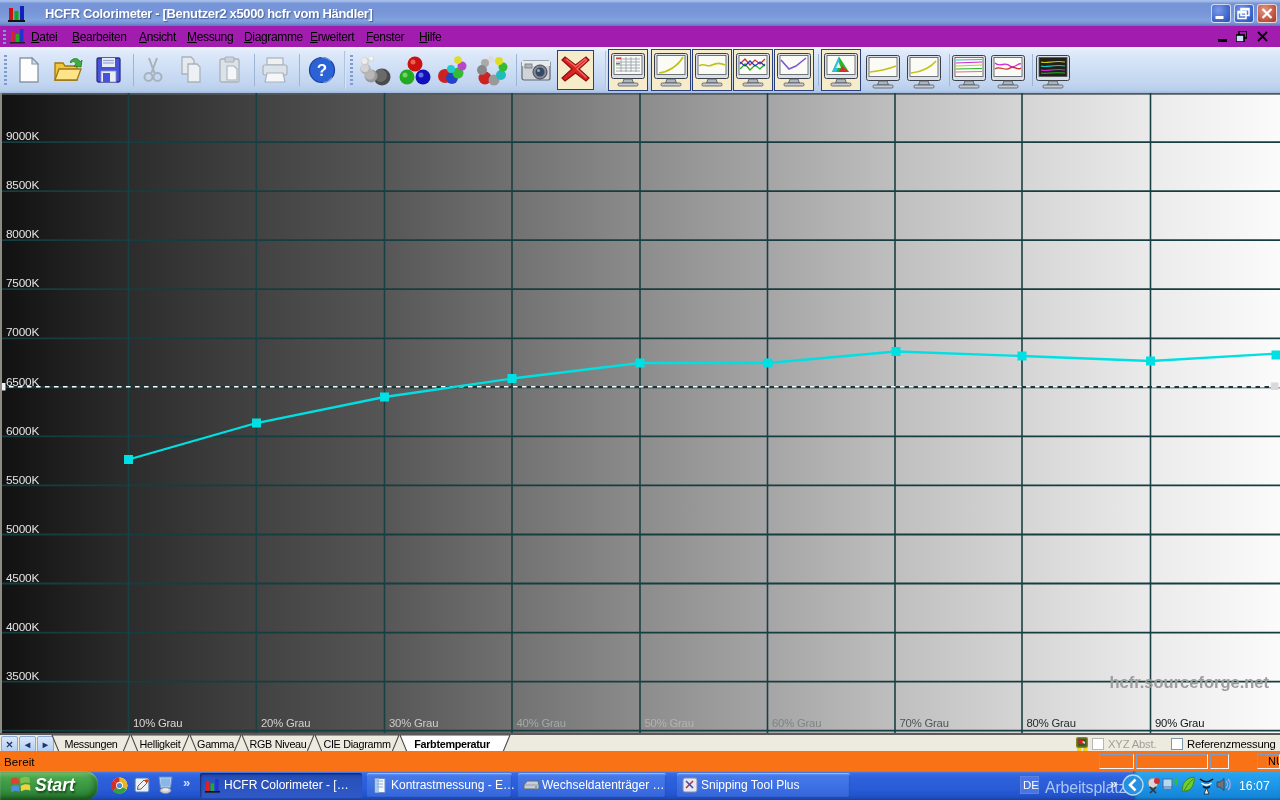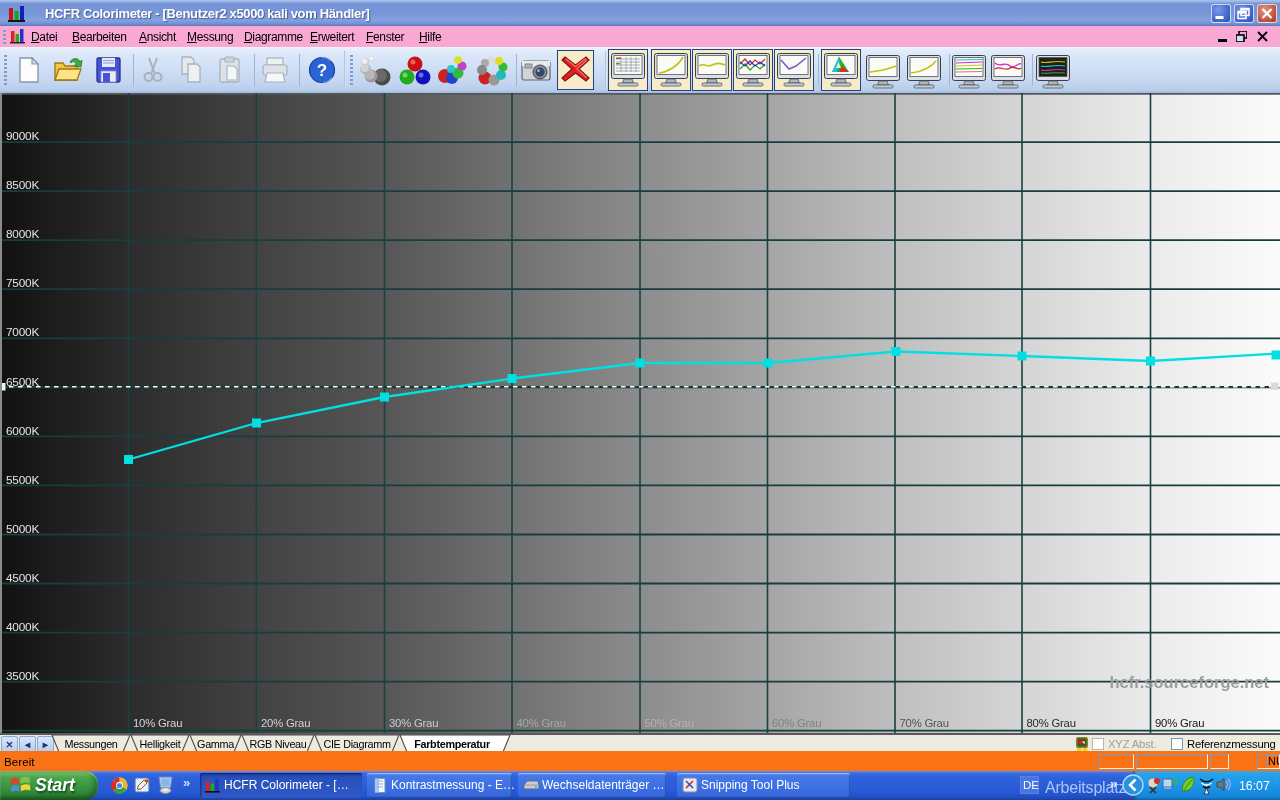--- a/index.html
+++ b/index.html
@@ -10,21 +10,21 @@
   
   #titlebar { left:0; top:0; width:1280px; height:26px;
     background:linear-gradient(to bottom,#a9c1ea 0%,#9db9e9 5%,#7493d6 14%,#7795d7 42%,#7b9ad9 62%,#83a3df 78%,#7791d4 90%,#647fc4 97%,#5a76bd 100%); }
   #titletext { left:45px; top:6px; color:#ffffff; font-size:13px; font-weight:bold; letter-spacing:-0.35px; text-shadow:1px 1px 1px rgba(20,30,80,0.5); }
   .wbtn { top:4px; width:20px; height:19px; border-radius:3px; border:1px solid rgba(255,255,255,0.75); }
   #btnmin  { left:1211px; background:radial-gradient(circle at 35% 30%, #7a9ae8, #3a62c8 70%, #2b50b4); }
   #btnmax  { left:1234px; background:radial-gradient(circle at 35% 30%, #7a9ae8, #3a62c8 70%, #2b50b4); }
   #btncls  { left:1257px; background:radial-gradient(circle at 35% 30%, #e09884, #c05340 65%, #a33826); }
 
   
-  #menubar { left:0; top:26px; width:1280px; height:21px; background:#f9a8d4; }
+  #menubar { left:0; top:26px; width:1280px; height:21px; background:#a21caf; }
   .menuitem { position:absolute; top:4px; font-size:12px; letter-spacing:-0.35px; color:#000; }
   .menuitem u { text-decoration:underline; }
 
   
   #toolbar { left:0; top:47px; width:1280px; height:46px;
     background:linear-gradient(to bottom,#eef4fc 0%,#dfeafa 10%,#cbdcf4 55%,#c2d5f0 80%,#b7cdeb 94%,#9fb9dd 100%); }
   .grip { position:absolute; top:8px; width:3px; height:30px;
     background:repeating-linear-gradient(to bottom,#7f9ccc 0px,#7f9ccc 2px,transparent 2px,transparent 4px); }
   .tsep { position:absolute; top:7px; width:1px; height:32px; background:#9db4d4; }
   .tbico { position:absolute; top:9px; }
@@ -53,21 +53,21 @@
 <body>
 <div id="root">
 
   <div id="titlebar" class="abs"></div>
   <svg class="abs" style="left:8px; top:4px;" width="19" height="19" viewBox="0 0 19 19">
     <rect x="1" y="4" width="4" height="12" fill="#c11"></rect>
     <rect x="6.5" y="7" width="4" height="9" fill="#1a1"></rect>
     <rect x="12" y="2" width="4" height="14" fill="#12b"></rect>
     <rect x="0" y="16" width="17" height="2" fill="#111"></rect>
   </svg>
-  <div id="titletext" class="abs">HCFR Colorimeter - [Benutzer2 x5000 kali vom Händler]</div>
+  <div id="titletext" class="abs">HCFR Colorimeter - [Benutzer2 x5000 hcfr vom Händler]</div>
   <div id="btnmin" class="abs wbtn"><svg width="18" height="17" viewBox="0 0 18 17">
         <rect x="3.5" y="11" width="8" height="3" fill="#fff"></rect>
       </svg></div>
   <div id="btnmax" class="abs wbtn"><svg width="18" height="17" viewBox="0 0 18 17">
         <g fill="none" stroke="#fff" stroke-width="1.5">
           <rect x="6" y="3.5" width="8" height="7"></rect>
           <rect x="3" y="6.5" width="8" height="7"></rect>
         </g>
         <rect x="6" y="3.5" width="8" height="2" fill="#fff"></rect>
         <rect x="3" y="6.5" width="8" height="2" fill="#fff"></rect>

